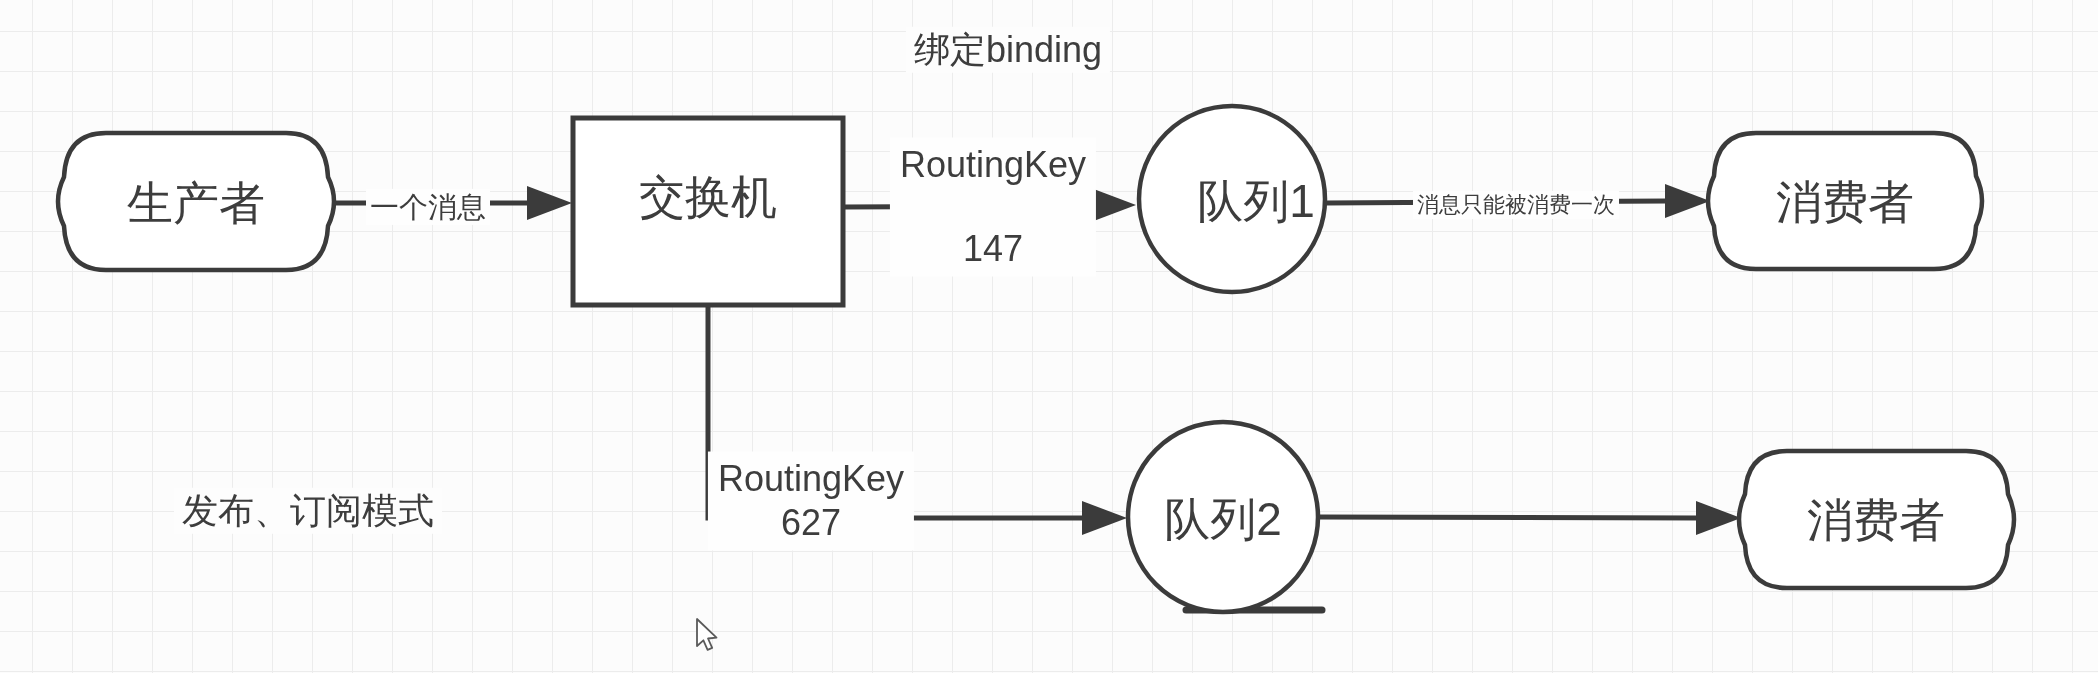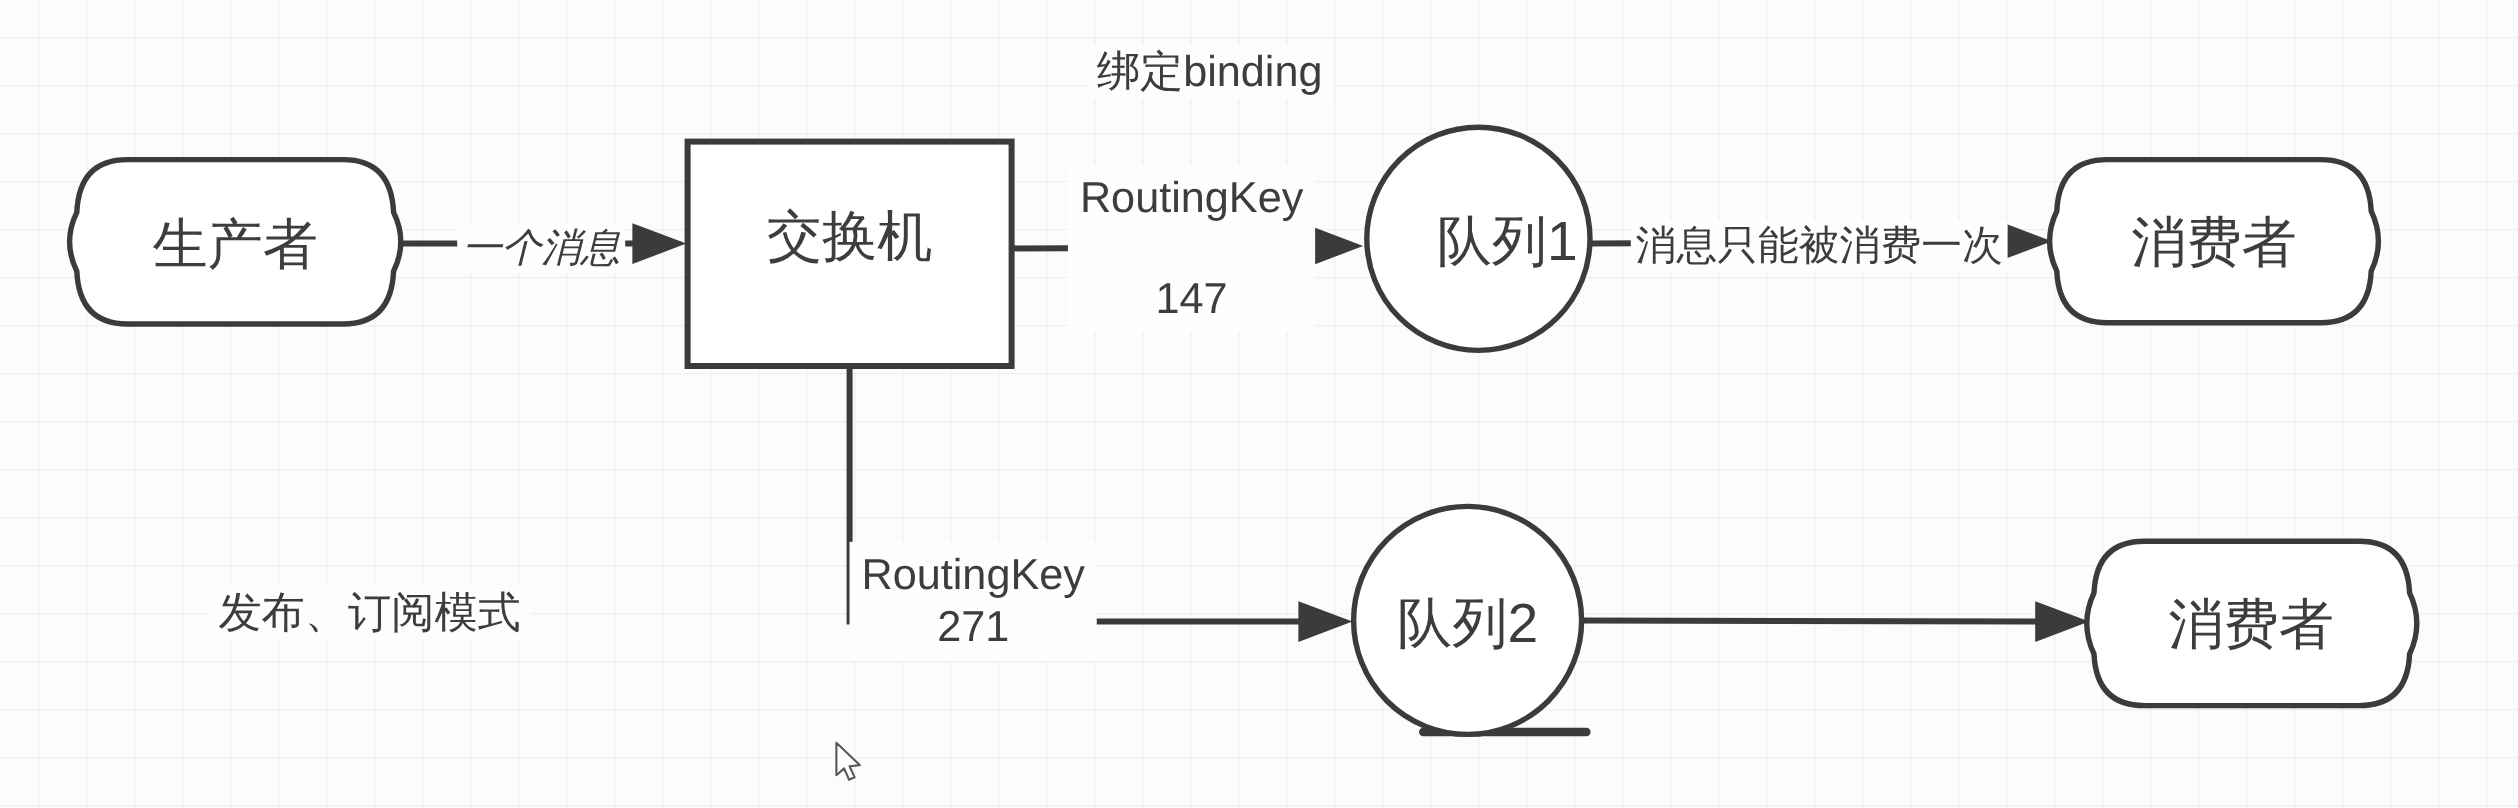--- a/index.html
+++ b/index.html
@@ -12,21 +12,21 @@
       linear-gradient(90deg, #ececec 1px, transparent 1px);
     background-size:40px 40px;
     background-position:32px 31px;
   }
   .layer{position:absolute;left:0;top:0;}
   .lbl{
     position:absolute;transform:translate(-50%,-50%);
     color:#3d3d3d;white-space:nowrap;text-align:center;line-height:1.18;
   }
   .node-lbl{font-size:46px;}
-  .edge-lbl{font-size:34px;background:#fefefe;padding:1px 4px;}
+  .edge-lbl{font-size:22px;background:#fefefe;padding:1px 4px;}
   .free-lbl{font-size:36px;background:#fdfdfd;padding:2px 8px;}
   .key-lbl{
     display:flex;flex-direction:column;
     font-size:36px;background:#fefefe;padding:6px 10px;
   }
   .key-lbl.key-1{gap:42px;}
   .key-lbl.key-2{gap:2px;}
 </style>
 </head>
 <body>
@@ -75,31 +75,31 @@
   <div class="lbl node-lbl" style="left:708px;top:197px;">交换机</div>
 
   <div class="lbl node-lbl" style="left:1256px;top:201px;">队列1</div>
 
   <div class="lbl node-lbl" style="left:1845px;top:202px;">消费者</div>
 
   <div class="lbl node-lbl" style="left:1223px;top:519px;">队列2</div>
 
   <div class="lbl node-lbl" style="left:1876px;top:520px;">消费者</div>
 
-  <div class="lbl free-lbl" style="left:1008px;top:60px;">绑定binding</div>
+  <div class="lbl free-lbl" style="left:1008px;top:50px;">绑定binding</div>
 
-  <div class="lbl edge-lbl" style="left:451px;top:207px;font-size:33px;font-style:italic;">一个消息</div>
+  <div class="lbl edge-lbl" style="left:428px;top:207px;font-size:29px;">一个消息</div>
 
   <div class="lbl key-lbl key-1" style="left:993px;top:207px;">
     <span>RoutingKey</span>
     <span>147</span>
   </div>
 
   <div class="lbl edge-lbl" style="left:1516px;top:205px;">消息只能被消费一次</div>
 
   <div class="lbl key-lbl key-2" style="left:811px;top:501px;">
     <span>RoutingKey</span>
-    <span>271</span>
+    <span>627</span>
   </div>
 
   <div class="lbl free-lbl" style="left:308px;top:511px;">发布、订阅模式</div>
 
 </div>
 
 </body></html>

